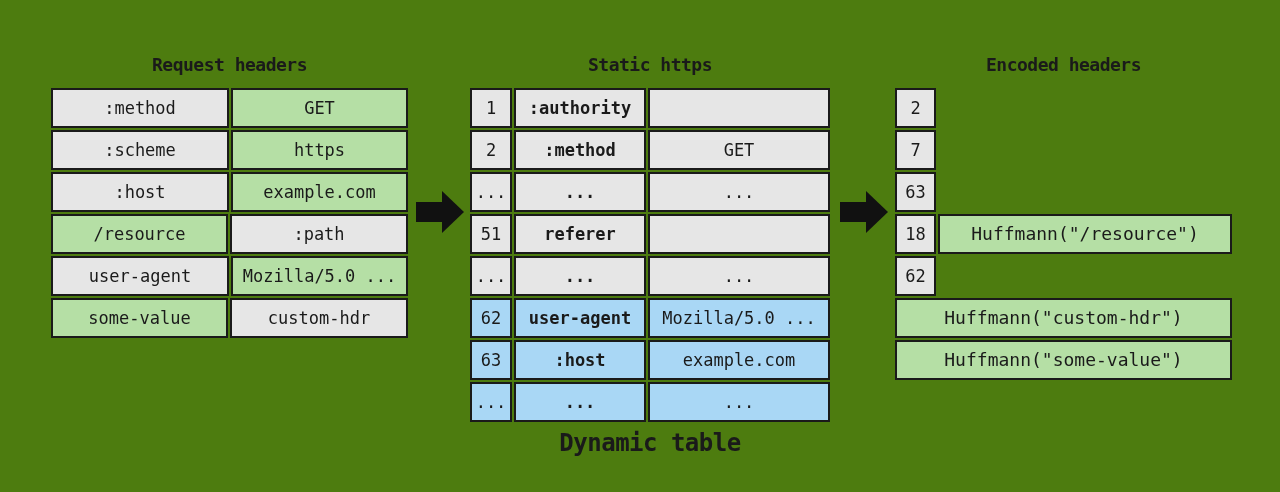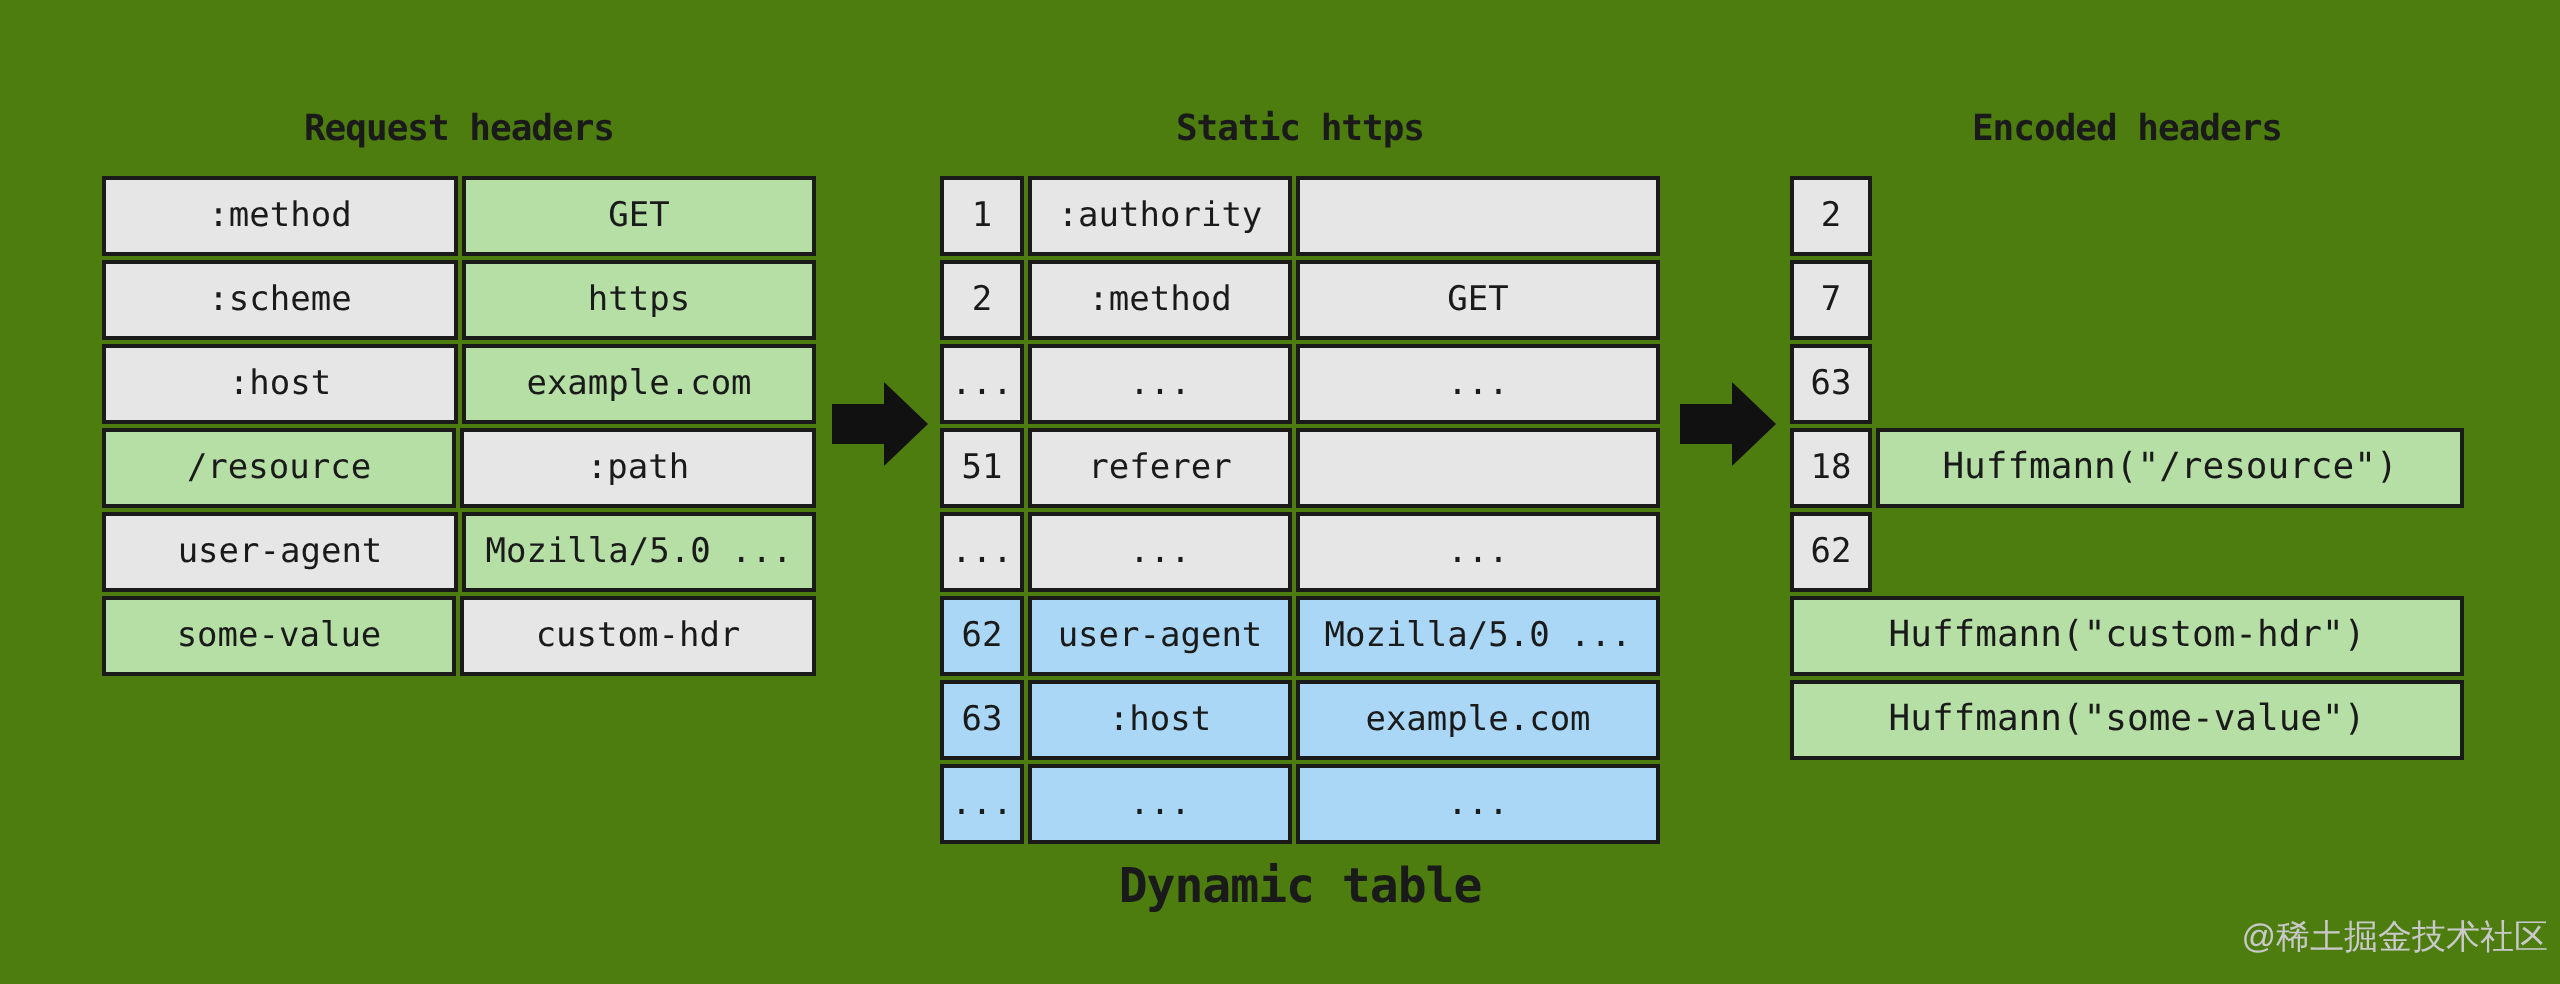--- a/index.html
+++ b/index.html
@@ -18,21 +18,21 @@
     box-sizing:border-box; flex:none; height:40px; line-height:36px;
     border:2px solid #1a1a1a; text-align:center; font-size:17px;
     white-space:nowrap; overflow:hidden;
   }
   .gray  { background:#e6e6e6; }
   .green { background:#b5dfa5; }
   .blue  { background:#a9d7f5; }
   .w-name  { width:178px; }
   .w-value { width:177px; }
   .w-idx   { width:42px; }
-  .w-sname { width:132px; }
+  .w-sname { width:132px;font-weight:bold; }
   .w-sval  { width:182px; }
   .w-eidx  { width:41px; }
   .literal {
     position:absolute; box-sizing:border-box; height:40px; line-height:36px;
     border:2px solid #1a1a1a; background:#b5dfa5; text-align:center;
     font-size:18px; white-space:nowrap;
   }
   .arrow-body { position:absolute; width:26px; height:20px; background:#111111; }
   .arrow-head {
     position:absolute; width:0; height:0;
@@ -148,15 +148,14 @@
     <div class="cell gray w-eidx">18</div>
     <div class="cell gray w-eidx">62</div>
   </div>
 
   <div class="literal" style="left:938px; top:214px; width:294px;">Huffmann("/resource")</div>
 
   <div class="literal" style="left:895px; top:298px; width:337px;">Huffmann("custom-hdr")</div>
 
   <div class="literal" style="left:895px; top:340px; width:337px;">Huffmann("some-value")</div>
 
-  <div class="watermark">@稀土掘金技术社区</div>
 
 </div>
 
 </body></html>

